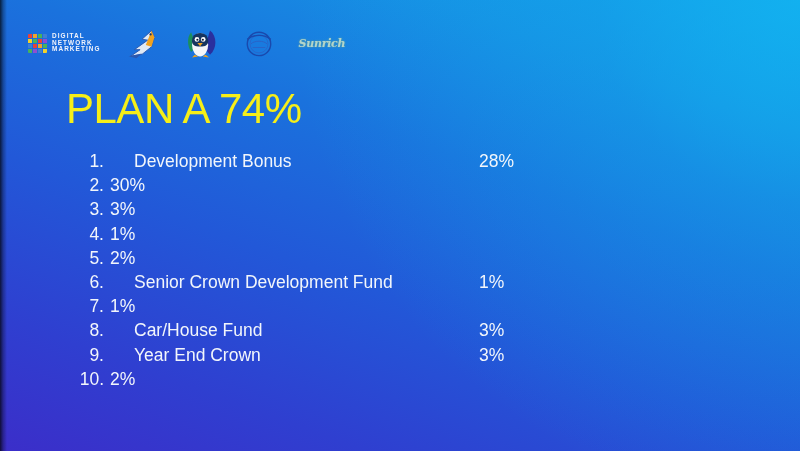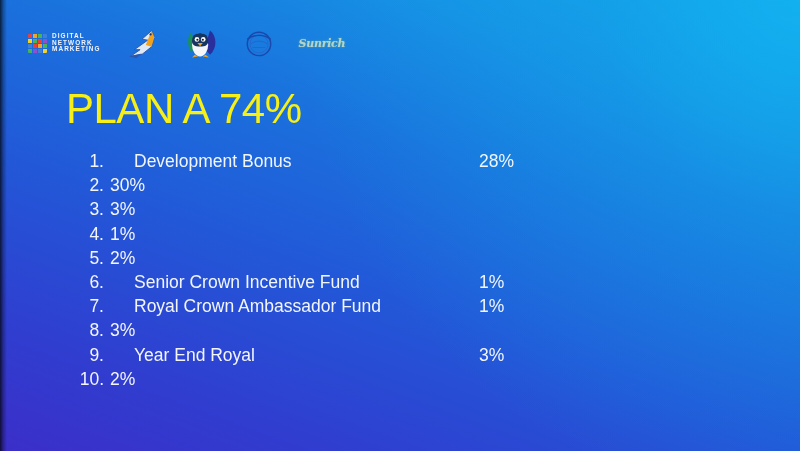--- a/index.html
+++ b/index.html
@@ -260,38 +260,38 @@
       <span class="pct">1%</span>
     </div>
 
     <div class="row">
       <span class="num">5.</span>
       <span class="pct">2%</span>
     </div>
 
     <div class="row">
       <span class="num">6.</span>
-      <span class="label">Senior Crown Incentive Fund</span>
+      <span class="label">Senior Crown Development Fund</span>
       <span class="pct">1%</span>
     </div>
 
     <div class="row">
       <span class="num">7.</span>
-      <span class="label">Royal Crown Ambassador Fund</span>
       <span class="pct">1%</span>
     </div>
 
     <div class="row">
       <span class="num">8.</span>
+      <span class="label">Car/House Fund</span>
       <span class="pct">3%</span>
     </div>
 
     <div class="row">
       <span class="num">9.</span>
-      <span class="label">Year End Royal</span>
+      <span class="label">Year End Crown</span>
       <span class="pct">3%</span>
     </div>
 
     <div class="row">
       <span class="num">10.</span>
       <span class="pct">2%</span>
     </div>
 
   </div>
 </div>

